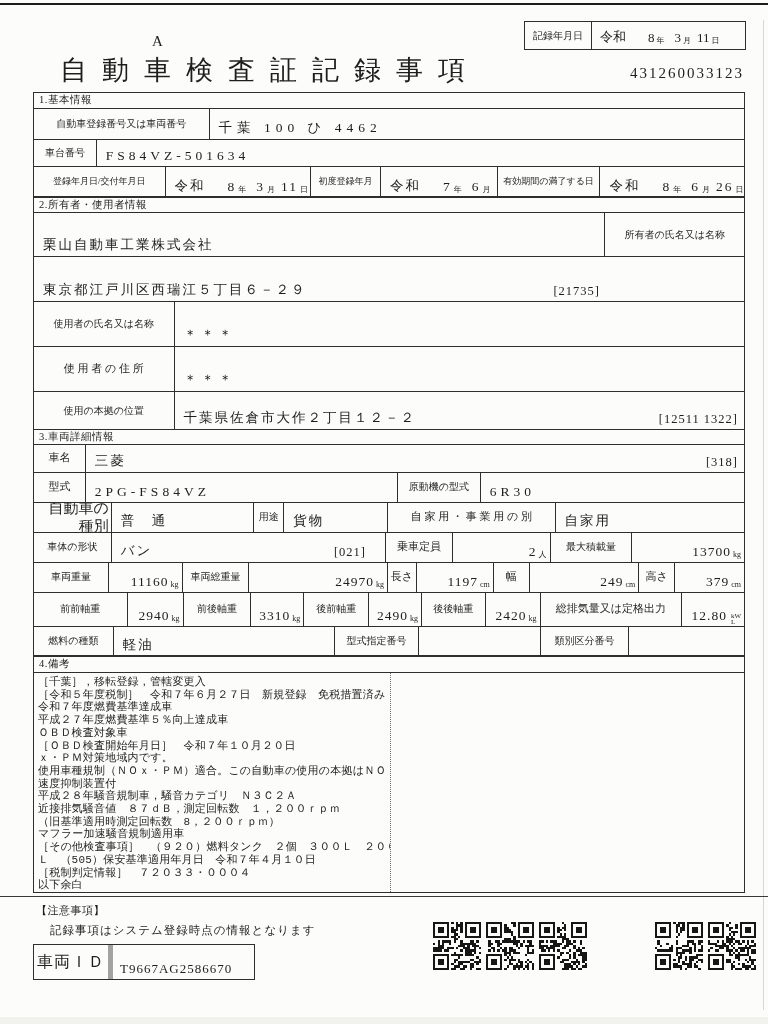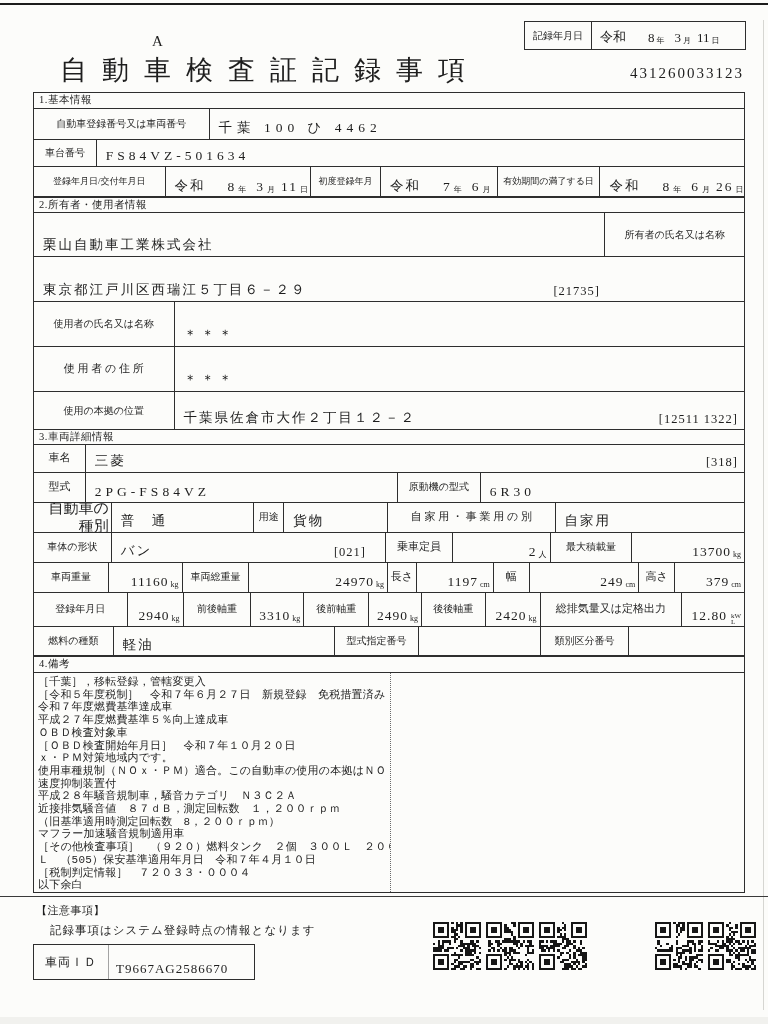--- a/index.html
+++ b/index.html
@@ -52,22 +52,22 @@
   .remarks-right{flex:1;}
   .remark-line{font-size:11px;line-height:12.7px;letter-spacing:.2px;white-space:nowrap;}
 
   
   .footer{position:absolute;left:0;top:896px;width:768px;height:120px;}
   .footer-topline{position:absolute;left:0;top:0;width:768px;height:1px;background:#3a3a3a;}
   .notice-heading{position:absolute;left:36px;top:7px;font-size:11px;letter-spacing:.5px;}
   .notice-text{position:absolute;left:50px;top:27px;font-size:11.5px;letter-spacing:1px;}
   .vehicle-id-box{position:absolute;left:33px;top:48px;width:222px;height:36px;
     border:1.5px solid #2e2e2e;display:flex;box-sizing:border-box;}
-  .vehicle-id-box .vlabel{width:74px;border-right:1px solid #a3a3a3;display:flex;
-    align-items:center;justify-content:center;font-size:12px;letter-spacing:1px;}
+  .vehicle-id-box .vlabel{width:74px;border-right:5px solid #a3a3a3;display:flex;
+    align-items:center;justify-content:center;font-size:16px;letter-spacing:1px;}
   .vehicle-id-box .vvalue{flex:1;display:flex;align-items:flex-end;
     padding:0 3px 2px 7px;font-size:13px;letter-spacing:1px;}
   .qr{position:absolute;width:48px;height:48px;}
   .qr svg{display:block;width:48px;height:48px;}
 </style>
 </head>
 <body>
 
 <div class="sheet">
   <div class="scan-topline"></div>
@@ -230,21 +230,21 @@
             <span>249</span>
             <span class="unit">cm</span>
           </div>
         <div class="c l" style="width:36px;font-size:11px">高さ</div>
         <div class="c v num" style="width:70px">
             <span>379</span>
             <span class="unit">cm</span>
           </div>
       </div>
       <div class="trow" style="height:34px">
-        <div class="c l" style="width:93px">登録年月日</div>
+        <div class="c l" style="width:93px">前前軸重</div>
         <div class="c v num" style="width:56px">
             <span>2940</span>
             <span class="unit">kg</span>
           </div>
         <div class="c l" style="width:68px">前後軸重</div>
         <div class="c v num" style="width:53px">
             <span>3310</span>
             <span class="unit">kg</span>
           </div>
         <div class="c l" style="width:65px">後前軸重</div>

